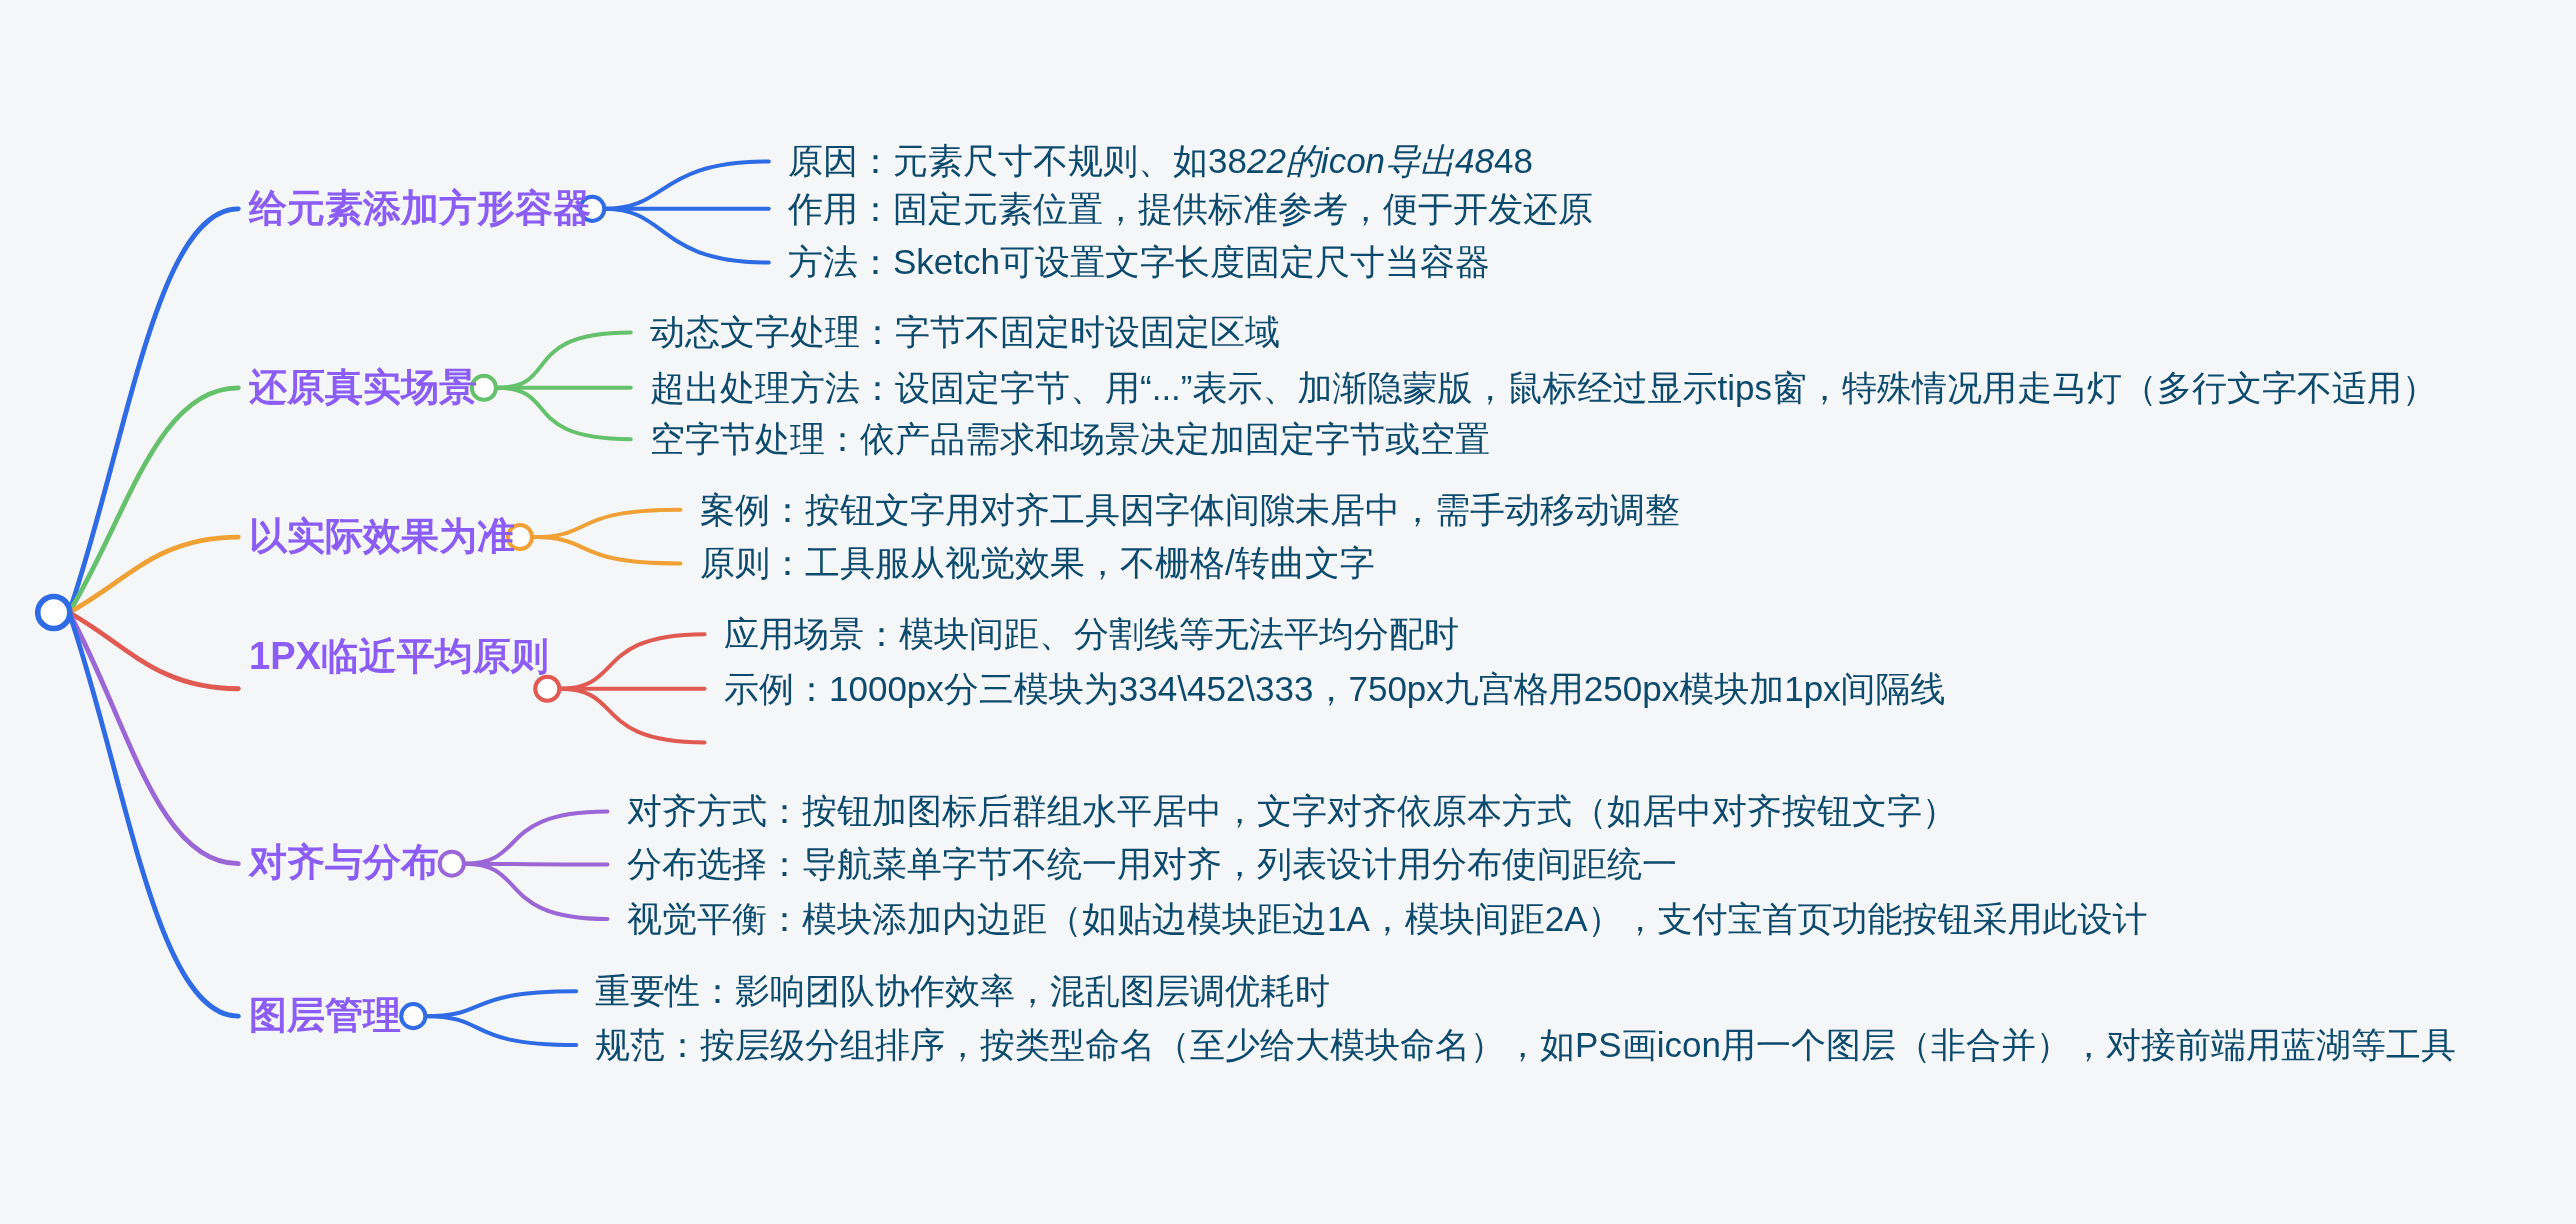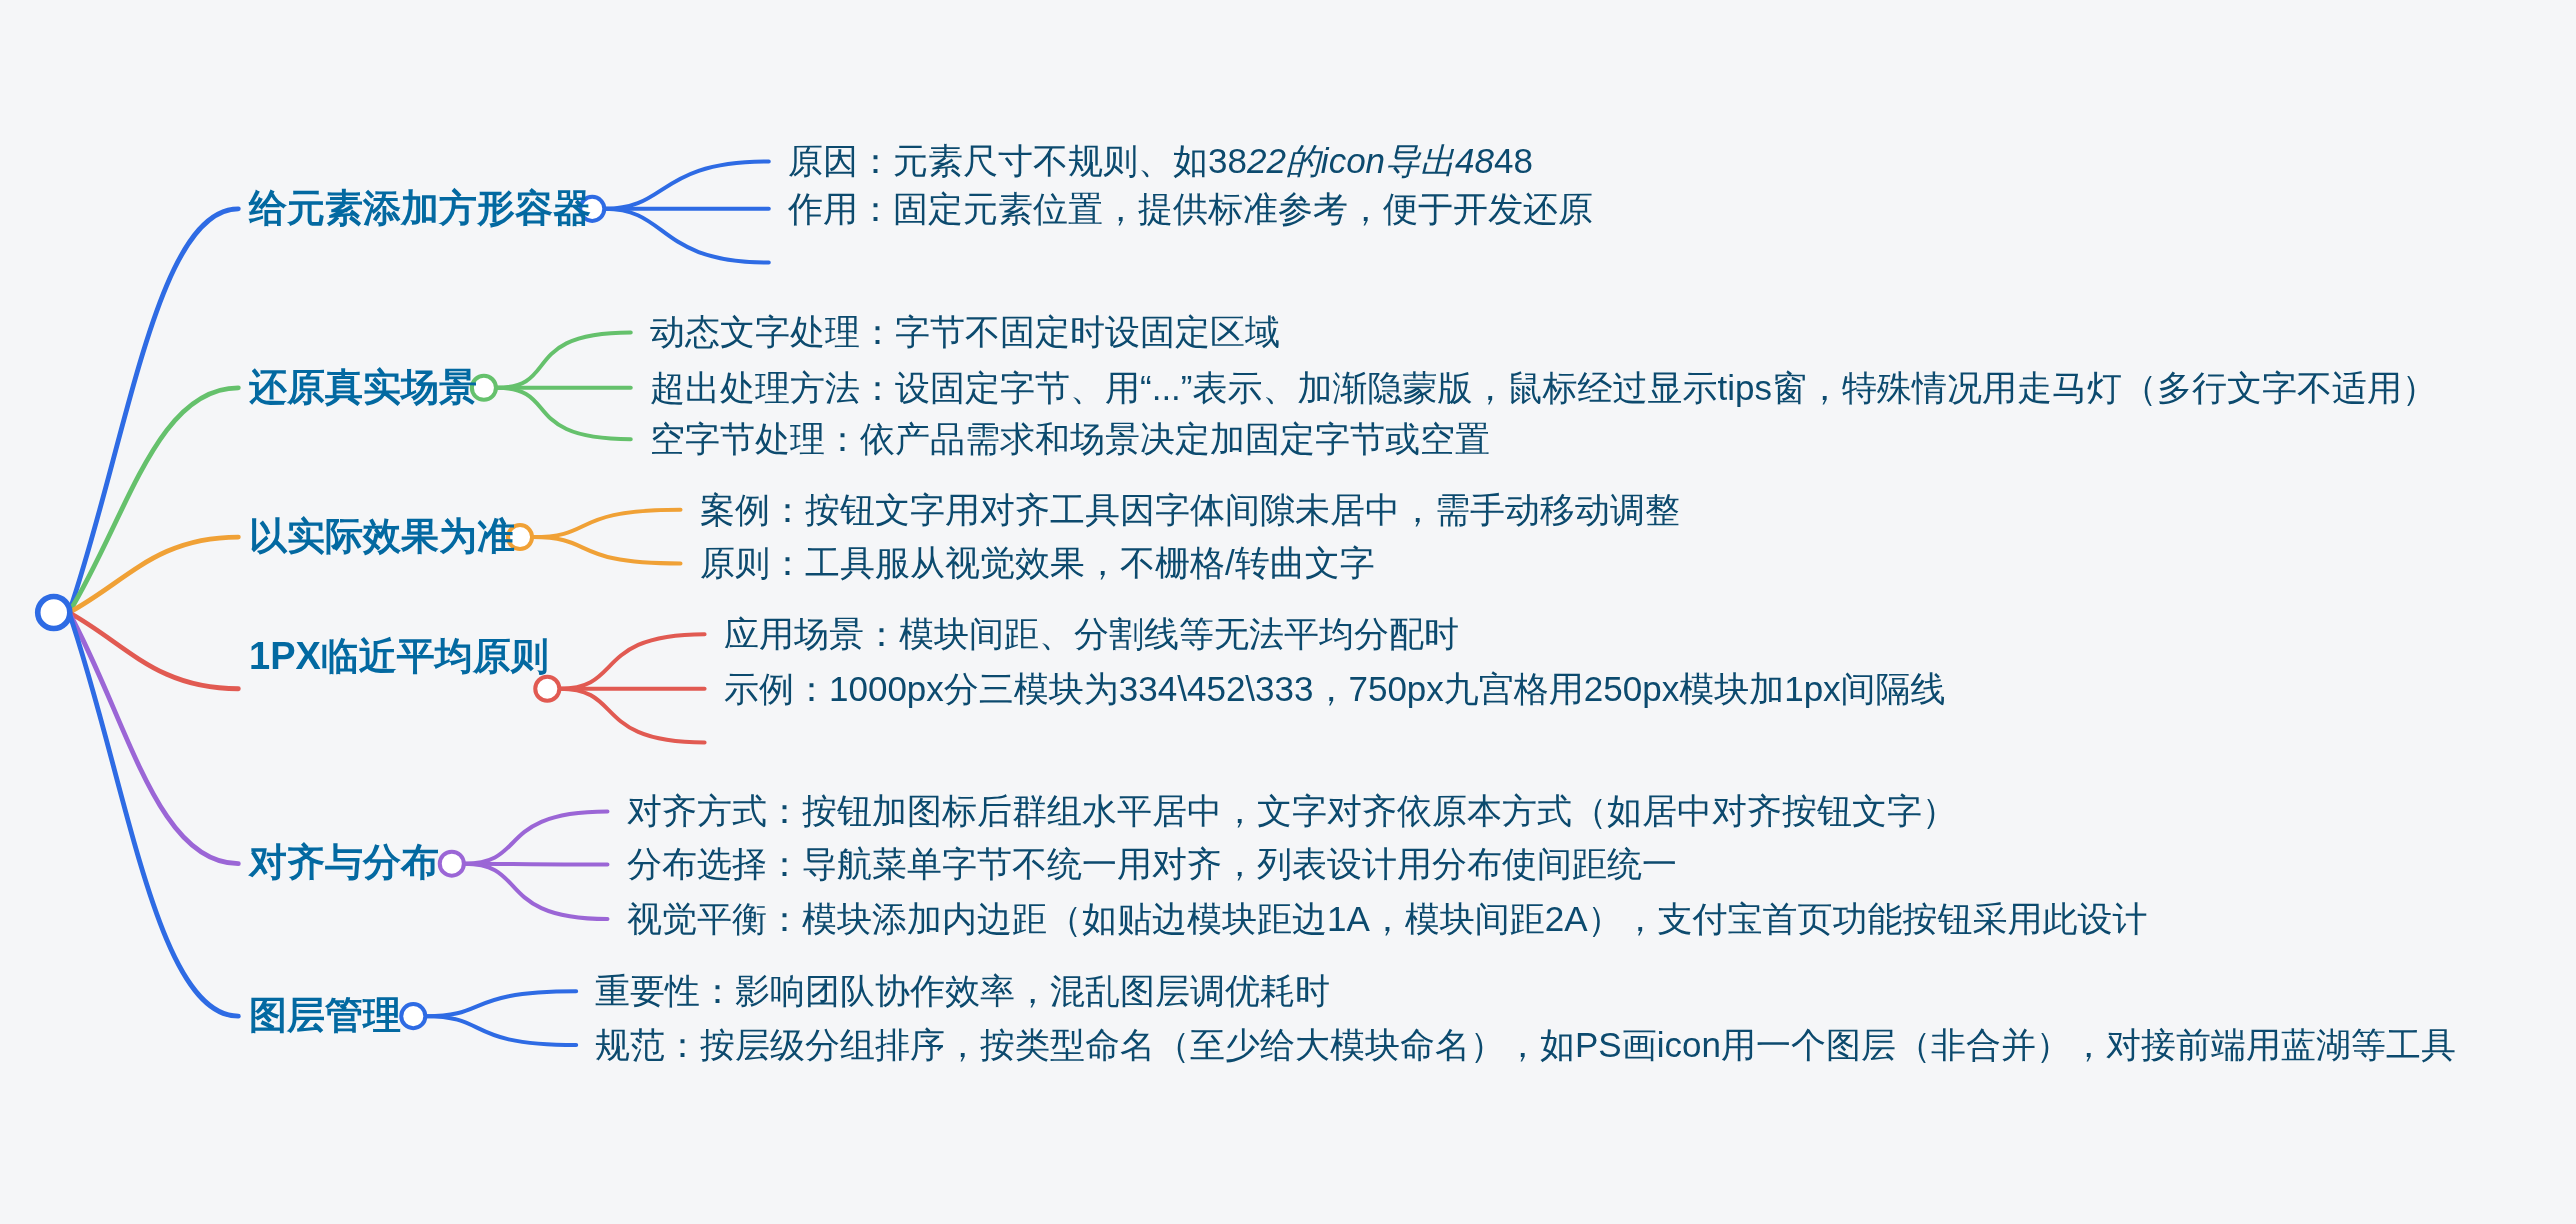--- a/index.html
+++ b/index.html
@@ -19,21 +19,21 @@
   .connectors path{fill:none;stroke-linecap:round;}
   .node{
     position:absolute;
     white-space:nowrap;
     line-height:1;
     transform:translateY(-52%);
   }
   .branch-label{
     font-size:38px;
     font-weight:700;
-    color:#0369a1;
+    color:#8b5cf6;
     letter-spacing:0px;
   }
   .sub-text{
     font-size:35px;
     font-weight:400;
     color:#0c4a6e;
   }
   .sub-text .it{font-style:italic;}
 </style>
 </head>
@@ -84,20 +84,21 @@
 
   <div class="node branch-label" style="left:249px;top:209px;">给元素添加方形容器</div>
   <div class="node branch-label" style="left:249px;top:388px;">还原真实场景</div>
   <div class="node branch-label" style="left:249px;top:537px;">以实际效果为准</div>
   <div class="node branch-label" style="left:249px;top:657px;">1PX临近平均原则</div>
   <div class="node branch-label" style="left:249px;top:863px;">对齐与分布</div>
   <div class="node branch-label" style="left:249px;top:1016px;">图层管理</div>
 
   <div class="node sub-text" style="left:788px;top:161px;"><span>原因：元素尺寸不规则、如38</span><span class="it">22的icon导出48</span><span>48</span></div>
   <div class="node sub-text" style="left:788px;top:209px;">作用：固定元素位置，提供标准参考，便于开发还原</div>
+  <div class="node sub-text" style="left:788px;top:262px;">方法：Sketch可设置文字长度固定尺寸当容器</div>
 
   <div class="node sub-text" style="left:650px;top:332px;">动态文字处理：字节不固定时设固定区域</div>
   <div class="node sub-text" style="left:650px;top:439px;">空字节处理：依产品需求和场景决定加固定字节或空置</div>
   <div class="node sub-text" style="left:650px;top:388px;">超出处理方法：设固定字节、用“...”表示、加渐隐蒙版，鼠标经过显示tips窗，特殊情况用走马灯（多行文字不适用）</div>
 
   <div class="node sub-text" style="left:700px;top:510px;">案例：按钮文字用对齐工具因字体间隙未居中，需手动移动调整</div>
   <div class="node sub-text" style="left:700px;top:563px;">原则：工具服从视觉效果，不栅格/转曲文字</div>
 
   <div class="node sub-text" style="left:724px;top:634px;">应用场景：模块间距、分割线等无法平均分配时</div>
   <div class="node sub-text" style="left:724px;top:689px;">示例：1000px分三模块为334\452\333，750px九宫格用250px模块加1px间隔线</div>

